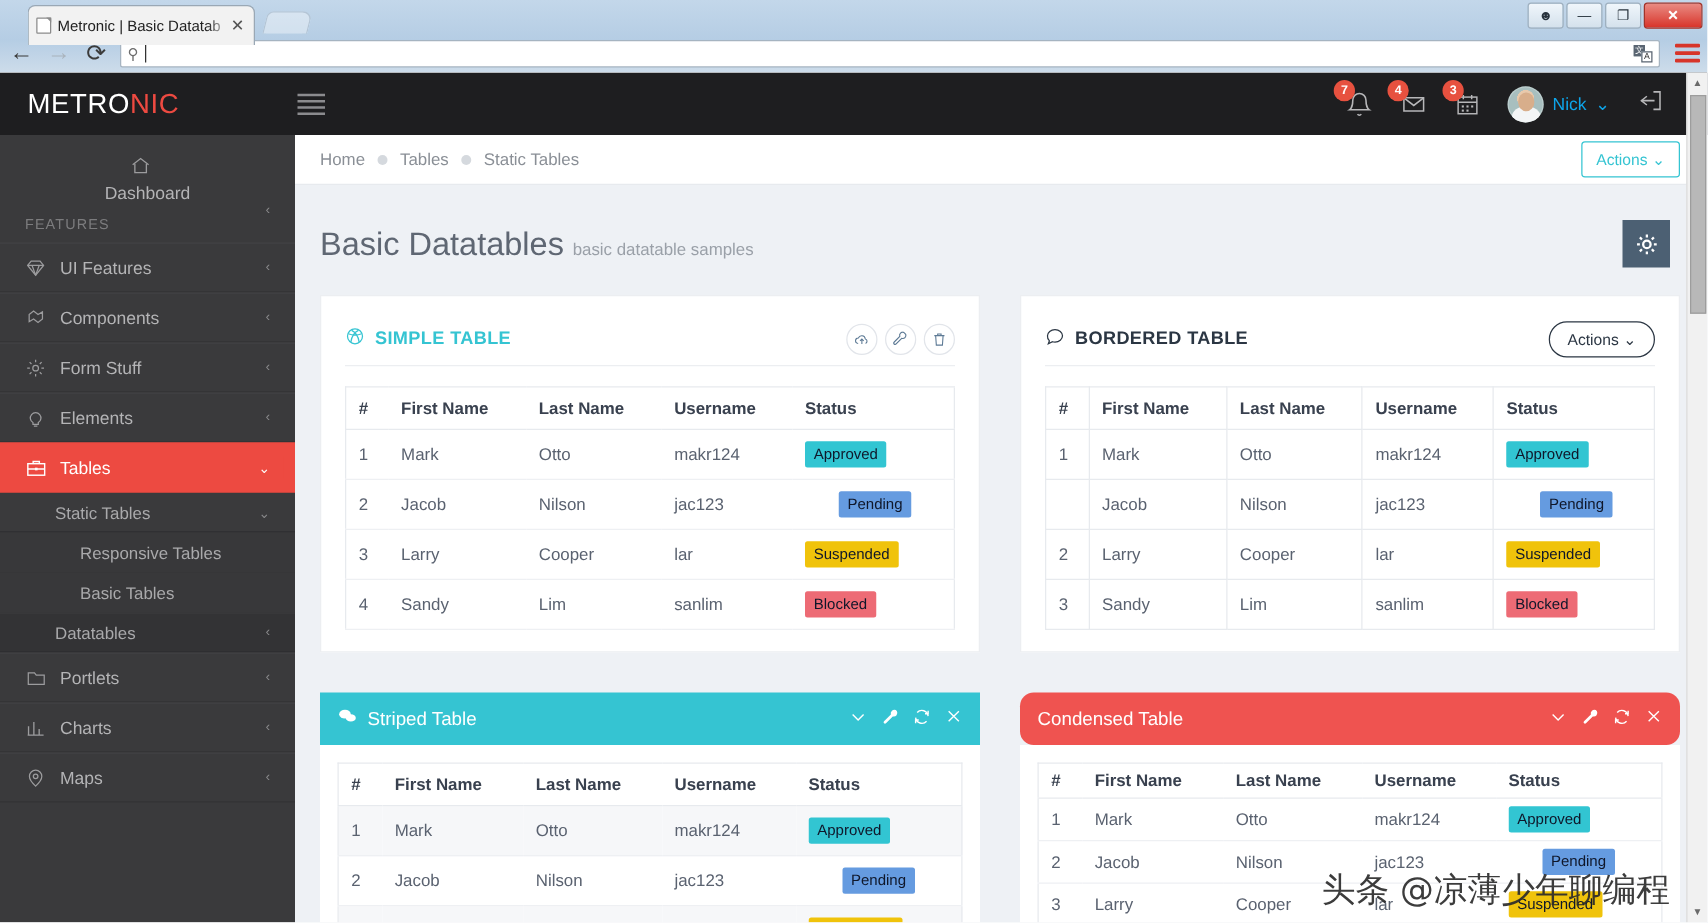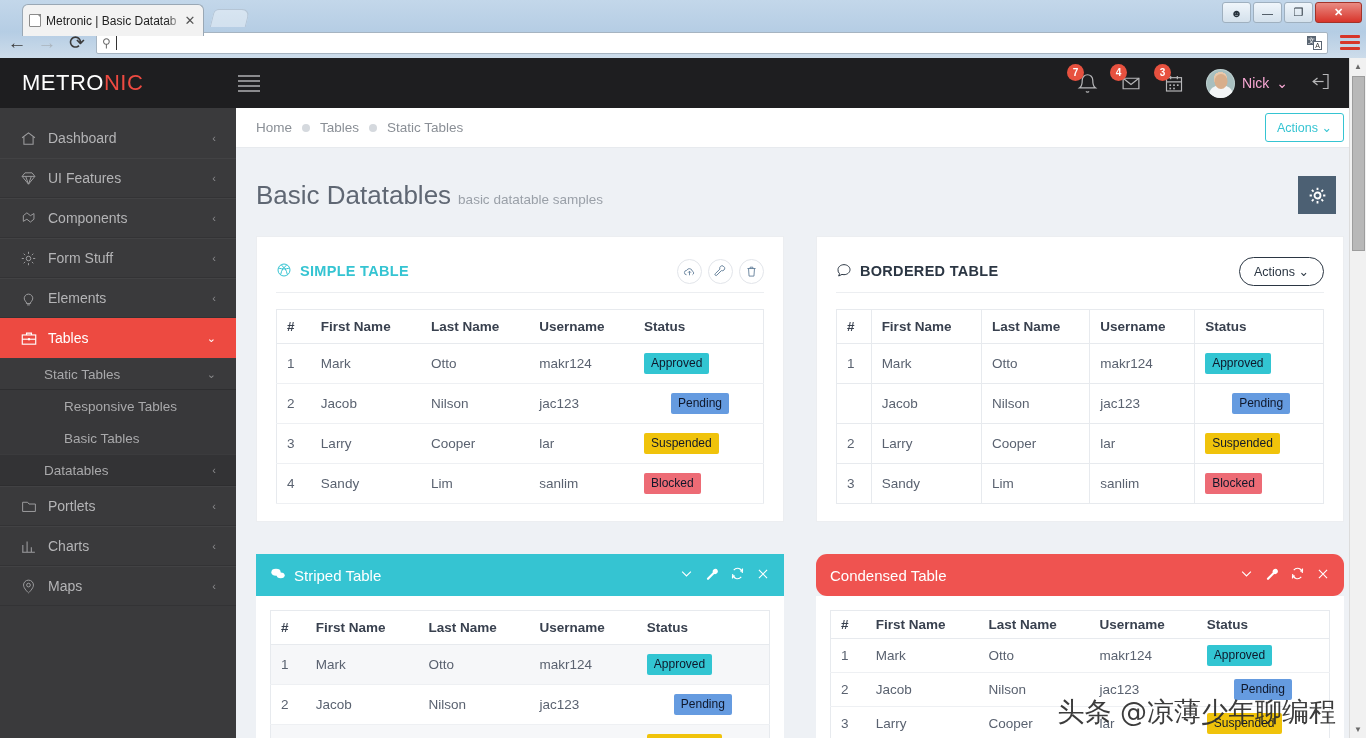--- a/index.html
+++ b/index.html
@@ -67,37 +67,37 @@
     font-size: 10px; min-width: 17px; height: 17px; border-radius: 50%;
     display: flex; align-items: center; justify-content: center; font-weight: bold; }
   .userbox { display: flex; align-items: center; gap: 7px; cursor: pointer; }
   .avatar { width: 29px; height: 29px; border-radius: 50%; overflow:hidden;
     background: radial-gradient(circle at 50% 34%, #e8c9ac 0 28%, #a8bfbf 29% 100%);
     position: relative; box-shadow: inset 0 0 0 1px rgba(255,255,255,.25); }
   .avatar:before { content:""; position:absolute; left:50%; top:58%; transform:translateX(-50%);
     width: 23px; height: 17px; border-radius: 50% 50% 0 0; background:#f3f5f6; }
   .avatar:after { content:""; position:absolute; left:50%; top:20%; transform:translateX(-50%);
     width: 13px; height: 15px; border-radius: 50%; background:#d8ae8b; }
-  .uname { color: #f9a8d4; font-size: 14px; }
+  .uname { color: #0ea5e9; font-size: 14px; }
   .logout { color: #b7b7b9; cursor: pointer; }
 
   .body-row { display: flex; height: 630px; }
   .sidebar { width: 236px; background: #3a3a3c; flex: 0 0 236px; position: relative; }
   .search-wrap { padding: 16px 22px 0 22px; }
   .search-line { display:flex; align-items:center; border-bottom: 1px solid #4b4b4d; padding-bottom: 8px; }
   .search-line input { flex:1; background: transparent; border: none; outline: none;
     color: #8d8d8f; font-size: 13px; font-family: "Liberation Sans", sans-serif; }
   .search-line input::placeholder { color: #8d8d8f; }
   .nav { margin-top: 10px; }
   .nav-item { display: flex; align-items: center; height: 40px; padding: 0 20px;
     color: #b4b4b6; font-size: 14px; cursor: pointer; border-bottom: 1px solid #333335;
     border-top: 1px solid #424244; }
   .nav-item .ico { width: 28px; flex: 0 0 28px; color: #9c9c9e; display:flex; align-items:center; }
   .nav-item .arrow { margin-left: auto; font-size: 11px; color: #8a8a8c; }
-  .nav-item.no-border { border: none; }
+  .nav-item.no-border { border: none; flex-direction: column; }
   .nav-item.active { background: #ed4a41; color: #fff; border-color: #ed4a41; position: relative; }
   .nav-item.active .ico, .nav-item.active .arrow { color: #fff; }
   .nav-item.active:after { content:""; position:absolute; right:-9px; top:50%;
     transform: translateY(-50%); border: 9px solid transparent; border-left-color: #ed4a41; }
   .nav-section { color: #7c7c7e; font-size: 11.5px; letter-spacing: .9px; padding: 16px 20px 8px 20px; }
   .submenu { background: #333335; }
   .sub-item { display: flex; align-items: center; height: 32px; color: #a9a9ab;
     font-size: 13.5px; padding-left: 44px; cursor: pointer; border-bottom: 1px solid #2e2e30;
     border-top: 1px solid #3b3b3d; }
   .sub-item .arrow { margin-left: auto; margin-right: 20px; font-size: 11px; color: #8a8a8c; }
@@ -280,20 +280,21 @@
           <span class="ico">
               <svg width="17" height="17" viewBox="0 0 24 24" fill="none" stroke="currentColor" stroke-width="1.5">
                 <path d="M3 11l9-7 9 7"></path>
                 <path d="M5.5 10v10h13V10"></path>
               </svg>
             </span>
           <span>Dashboard</span>
           <span class="arrow">‹</span>
         </div>
 
+        <div class="nav-section">FEATURES</div>
 
         <div class="nav-item">
           <span class="ico">
               <svg width="17" height="17" viewBox="0 0 24 24" fill="none" stroke="currentColor" stroke-width="1.4">
                 <path d="M3 9l4-5h10l4 5-9 11z"></path>
                 <path d="M3 9h18M8 9l4 11M16 9l-4 11"></path>
               </svg>
             </span>
           <span>UI Features</span>
           <span class="arrow">‹</span>

